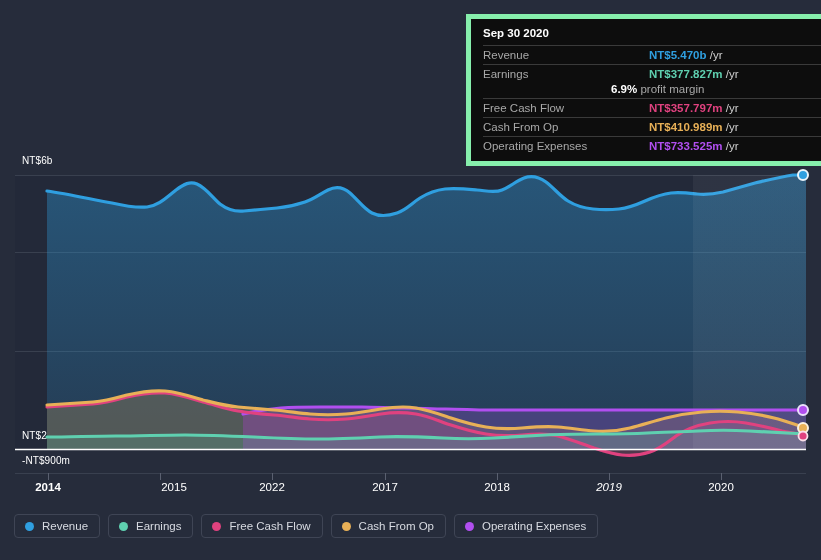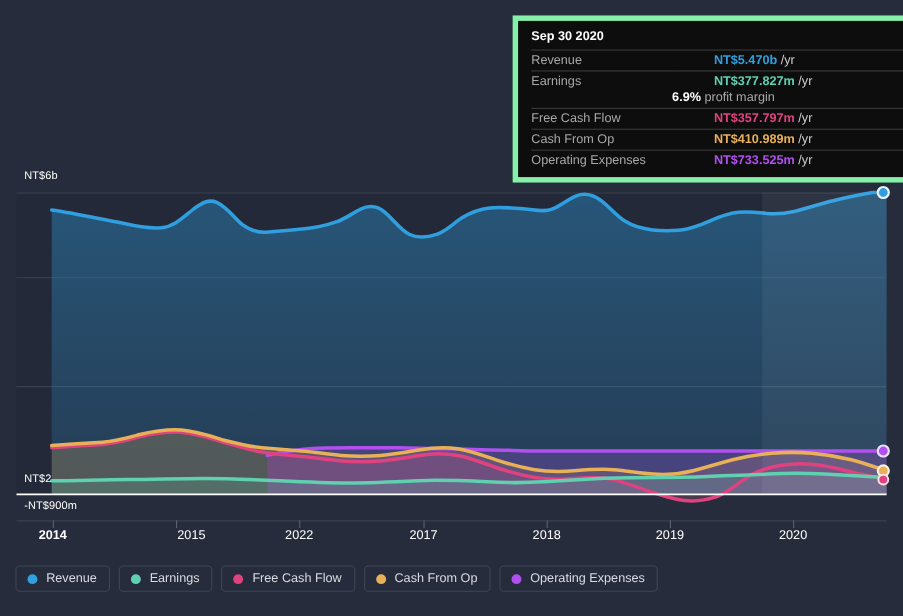--- a/index.html
+++ b/index.html
@@ -266,21 +266,21 @@
 
   <div class="axis-label" style="left:22px; top:155px;">NT$6b</div>
   <div class="axis-label" style="left:22px; top:430px;">NT$2</div>
   <div class="axis-label" style="left:22px; top:455px;">-NT$900m</div>
 
   <div class="x-tick" style="left:48px;  top:481px;font-weight:bold;">2014</div>
   <div class="x-tick" style="left:160px; top:481px;margin-left:14px;">2015</div>
   <div class="x-tick" style="left:272px; top:481px;">2022</div>
   <div class="x-tick" style="left:385px; top:481px;">2017</div>
   <div class="x-tick" style="left:497px; top:481px;">2018</div>
-  <div class="x-tick" style="left:609px; top:481px;">2019</div>
+  <div class="x-tick" style="left:609px; top:481px;font-style:italic;">2019</div>
   <div class="x-tick" style="left:721px; top:481px;">2020</div>
 </div>
 
 <div id="tooltip">
   <div class="tt-title">Sep 30 2020</div>
   <table>
     <tbody>
         <tr>
       <td class="tt-label">Revenue</td>
       <td class="tt-value">

